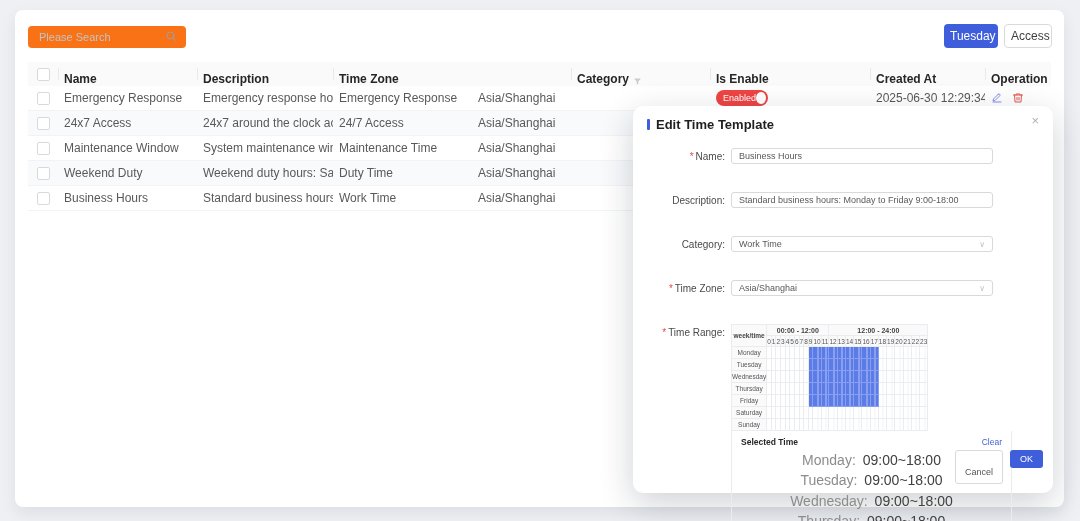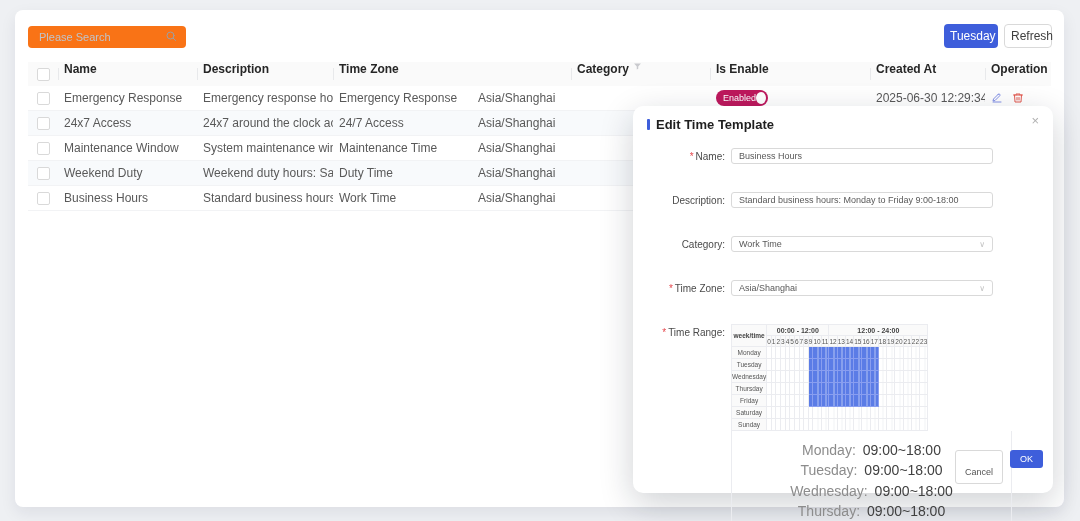--- a/index.html
+++ b/index.html
@@ -40,30 +40,30 @@
   }
   .cell { padding-left:6px; white-space:nowrap; overflow:hidden; }
   .c0 { width:30px; display:flex; justify-content:center; padding-left:0; flex-shrink:0; }
   .c1 { width:139px; flex-shrink:0; }
   .c2 { width:136px; flex-shrink:0; }
   .c3 { width:139px; flex-shrink:0; }
   .c4 { width:238px; flex-shrink:0; }
   .c5 { width:160px; flex-shrink:0; }
   .c6 { width:115px; flex-shrink:0; }
   .c7 { flex:1; }
-  .hcell { position:relative; display:flex; align-items:flex-start; gap:4px; height:100%; }
+  .hcell { position:relative; display:flex; align-items:flex-end; gap:4px; height:100%; }
   .hcell::before { content:''; position:absolute; left:0; top:6px; bottom:6px; width:1px; background:#e8e9eb; }
   .trow {
     display:flex; height:25px; align-items:center;
     border-bottom:1px solid #f2f3f5; color:#595959;
   }
   .trow:nth-child(even) { background:#f8fafc; }
   .checkbox { width:13px; height:13px; border:1px solid #d9d9d9; border-radius:2px; background:#fff; cursor:pointer; }
   .toggle {
-    width:52px; height:16px; border-radius:8px; background:#be185d;
+    width:52px; height:16px; border-radius:8px; background:#ef4444;
     display:inline-flex; align-items:center; padding:0 2px 0 7px; color:#fff; font-size:9px; cursor:pointer;
   }
   .toggle .knob { margin-left:auto; width:12px; height:12px; border-radius:50%; background:#fff; }
   .op { display:flex; gap:9px; align-items:center; }
   .op span { display:inline-flex; cursor:pointer; }
   
   .modal {
     position:absolute; left:633px; top:106px; width:420px; height:387px;
     background:#fff; border-radius:10px; box-shadow:0 10px 34px rgba(15,23,42,.20);
   }
@@ -118,21 +118,21 @@
   <div class="search-box">
     <input placeholder="Please Search" style="">
     <span>
       <svg width="12" height="12" viewBox="0 0 24 24" fill="none" stroke="#9aa0a6" stroke-width="2" stroke-linecap="round">
           <circle cx="11" cy="11" r="7"></circle>
           <path d="M21 21l-4.5-4.5"></path>
         </svg>
     </span>
   </div>
   <button class="btn btn-create">Tuesday</button>
-  <button class="btn btn-refresh">Refresh</button>
+  <button class="btn btn-refresh">Access</button>
 
   <div class="table">
     <div class="thead">
       <div class="cell c0">
           <span class="checkbox"></span>
         </div>
       <div class="cell c1 hcell">
           <span>Name</span>
         </div>
       <div class="cell c2 hcell">
@@ -505,20 +505,24 @@
                   <td class="bc"></td>
                   <td class="bc"></td>
                   <td class="bc"></td>
                   <td class="bc"></td>
                   <td class="bc"></td>
                 </tr>
               </tbody>
             </table>
         </div>
         <div class="sel-panel">
+          <div class="sel-head">
+            <span>Selected Time</span>
+            <span class="clear">Clear</span>
+          </div>
           <div>
     <div class="sel-item">
       <span class="sel-day">Monday:</span>
       <span class="sel-range">09:00~18:00</span>
     </div>
     <div class="sel-item">
       <span class="sel-day">Tuesday:</span>
       <span class="sel-range">09:00~18:00</span>
     </div>
     <div class="sel-item">

